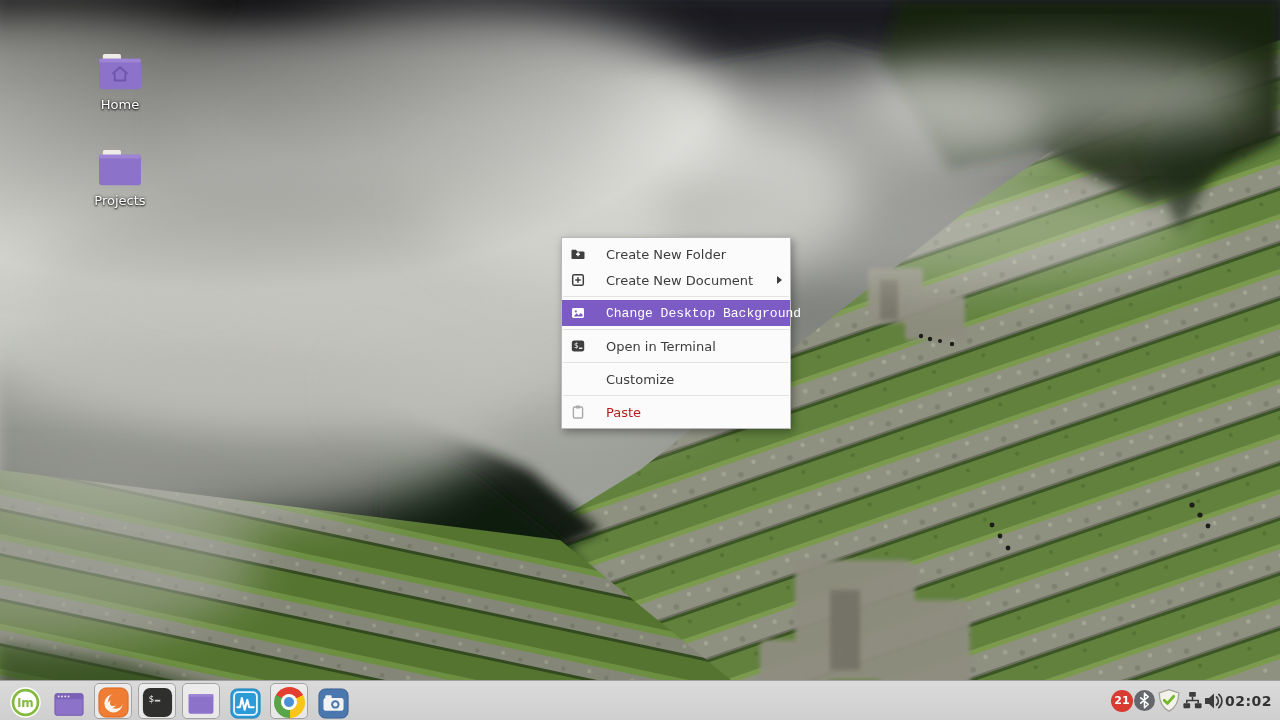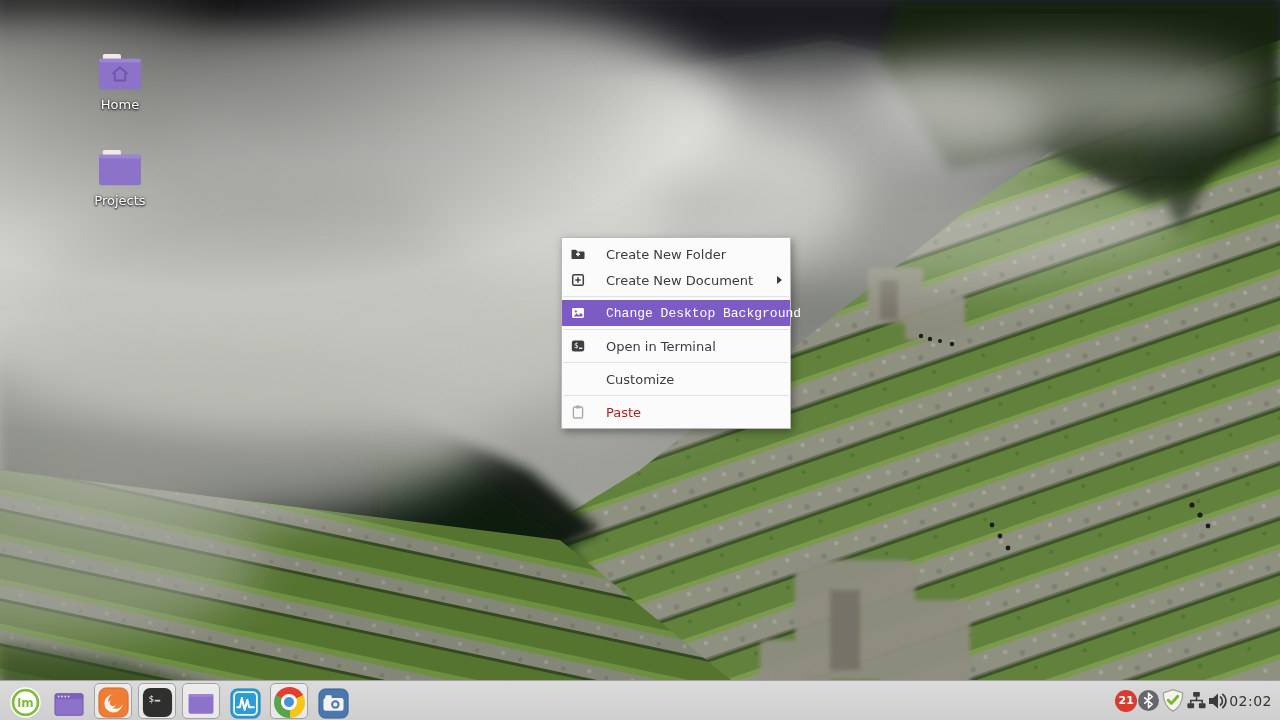--- a/index.html
+++ b/index.html
@@ -33,21 +33,21 @@
   .launcher.open{border:1px solid #a3a3a3;background:rgba(252,252,252,.55);box-sizing:border-box;}
   .chrome-icon{width:31px;height:31px;border-radius:50%;position:relative;
     background:conic-gradient(from -60deg,#e33e30 0 120deg,#f7c617 120deg 240deg,#58a446 240deg 360deg);}
   .chrome-icon::before{content:"";position:absolute;left:7.5px;top:7.5px;width:16px;height:16px;border-radius:50%;background:#fff;}
   .chrome-icon::after{content:"";position:absolute;left:9.5px;top:9.5px;width:12px;height:12px;border-radius:50%;
     background:#4a90d9;border:1px solid #fff;box-sizing:border-box;}
   .tray-badge{position:relative;width:22px;height:22px;border-radius:50%;background:#d93b31;
     color:#fff;font-size:11px;font-weight:bold;display:flex;align-items:center;justify-content:center;}
   .tray-badge::before{content:"";position:absolute;left:-4px;bottom:-1px;width:9px;height:9px;border-radius:50%;
     background:#4d86c6;z-index:-1;}
-  .clock{font-size:14px;font-weight:400;color:#333;letter-spacing:.5px;padding-right:2px;}
+  .clock{font-size:14px;font-weight:700;color:#333;letter-spacing:.5px;padding-right:2px;}
 </style>
 </head>
 <body>
 
 <div class="stage">
 
   <svg class="wallpaper" width="1280" height="720" viewBox="0 0 1280 720" preserveAspectRatio="none" aria-hidden="true">
     <defs>
       <linearGradient id="sky" x1="0" y1="0" x2="0" y2="1">
         <stop offset="0" stop-color="#2e3031"></stop>

